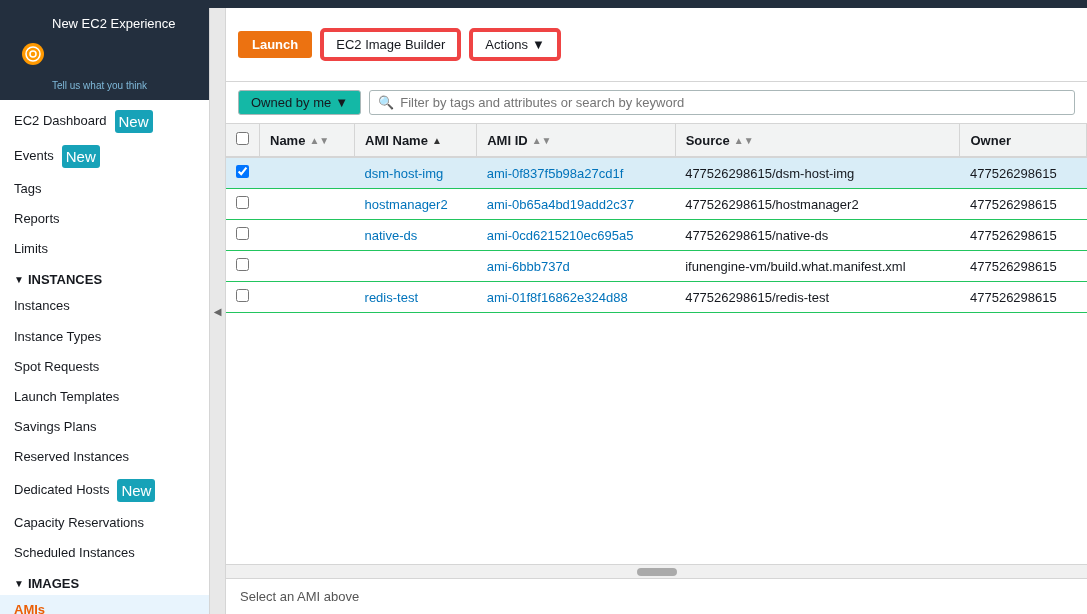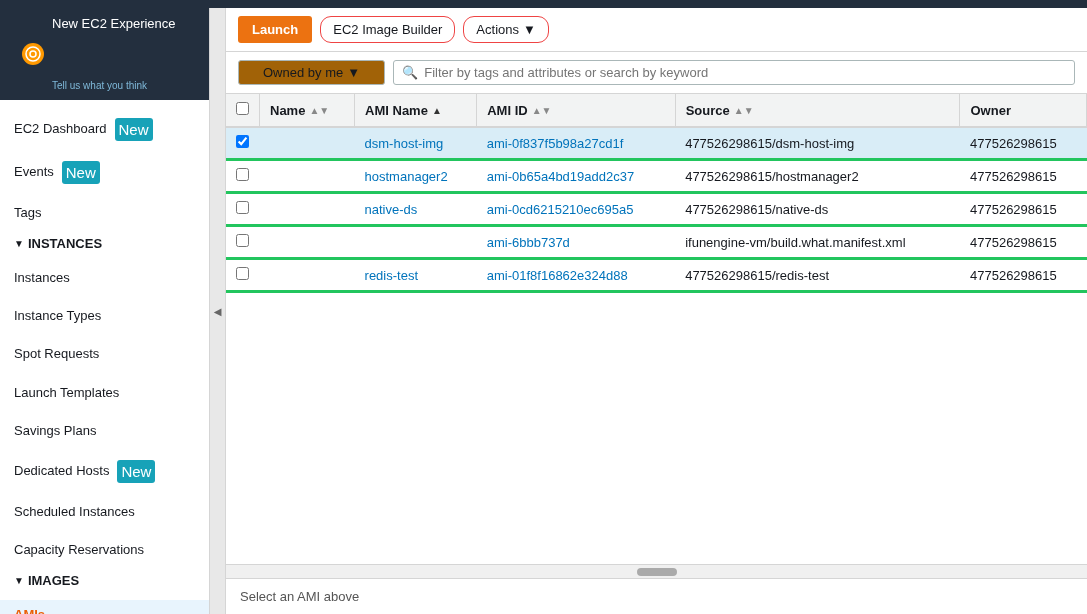--- a/index.html
+++ b/index.html
@@ -69,21 +69,20 @@
     }
 
     .nav-item {
       padding: 6px 14px;
       color: #16191f;
       cursor: pointer;
       display: flex;
       align-items: center;
       gap: 4px;
       line-height: 1.4;
-      margin-top: 8px;
     }
 
     .nav-item.active {
       background: #e8f4fd;
       color: #eb5f07;
       font-weight: bold;
     }
 
     .nav-item .badge-new {
       background: #17a2b8;
@@ -112,67 +111,67 @@
       display: flex;
       flex-direction: column;
       background: #f9f9f9;
       overflow: hidden;
     }
 
     
     .toolbar {
       background: #fff;
       border-bottom: 1px solid #d5d5d5;
-      padding: 8px 12px;
+      padding: 20px 12px;
       display: flex;
       align-items: center;
       gap: 8px;
       flex-shrink: 0;
     }
 
     .btn-launch {
       background: #ec7211;
       color: white;
       border: none;
       padding: 6px 14px;
       border-radius: 3px;
       cursor: pointer;
       font-weight: bold;
       font-size: 13px;
     }
 
     .btn-secondary {
       background: #fff;
       color: #16191f;
-      border: 1px solid #ef4444;
+      border: 4px solid #ef4444;
       padding: 5px 12px;
-      border-radius: 11px;
+      border-radius: 5px;
       cursor: pointer;
       font-size: 13px;
       display: flex;
       align-items: flex-end;
       gap: 4px;
     }
 
     
     .table-toolbar {
       padding: 8px 12px;
       display: flex;
       align-items: center;
       gap: 8px;
       background: #fff;
       border-bottom: 1px solid #d5d5d5;
       flex-shrink: 0;
     }
 
     .filter-owned {
-      background: #a16207;
+      background: #14b8a6;
       border: 1px solid #aab7b8;
       border-radius: 3px;
-      padding: 4px 24px;
+      padding: 4px 12px;
       cursor: pointer;
       display: flex;
       align-items: center;
       gap: 4px;
       font-size: 13px;
       color: #16191f;
     }
 
     .search-box {
       flex: 1;
@@ -221,21 +220,21 @@
       white-space: nowrap;
     }
 
     thead th .th-inner {
       display: flex;
       align-items: center;
       gap: 4px;
     }
 
     tbody tr {
-      border-bottom: 3px solid #22c55e;
+      border-bottom: 1px solid #22c55e;
     }
     tbody tr.selected { background: #d9edf7; }
 
     tbody td {
       padding: 7px 10px;
       color: #16191f;
       vertical-align: middle;
     }
 
     .checkbox-cell {
@@ -318,20 +317,26 @@
         <span>EC2 Dashboard</span>
         <span class="badge-new">New</span>
       </div>
       <div class="nav-item">
         <span>Events</span>
         <span class="badge-new">New</span>
       </div>
       <div class="nav-item">
         <span>Tags</span>
       </div>
+      <div class="nav-item">
+        <span>Reports</span>
+      </div>
+      <div class="nav-item">
+        <span>Limits</span>
+      </div>
 
       <div class="nav-section-header">
         <span class="arrow">▼</span>
         <span>INSTANCES</span>
       </div>
       <div class="nav-item">
         <span>Instances</span>
       </div>
       <div class="nav-item">
         <span>Instance Types</span>
@@ -339,28 +344,31 @@
       <div class="nav-item">
         <span>Spot Requests</span>
       </div>
       <div class="nav-item">
         <span>Launch Templates</span>
       </div>
       <div class="nav-item">
         <span>Savings Plans</span>
       </div>
       <div class="nav-item">
+        <span>Reserved Instances</span>
+      </div>
+      <div class="nav-item">
         <span>Dedicated Hosts</span>
         <span class="badge-new">New</span>
       </div>
       <div class="nav-item">
+        <span>Capacity Reservations</span>
+      </div>
+      <div class="nav-item">
         <span>Scheduled Instances</span>
-      </div>
-      <div class="nav-item">
-        <span>Capacity Reservations</span>
       </div>
 
       <div class="nav-section-header">
         <span class="arrow">▼</span>
         <span>IMAGES</span>
       </div>
       <div class="nav-item active">
         <span>AMIs</span>
       </div>
       <div class="nav-item">

